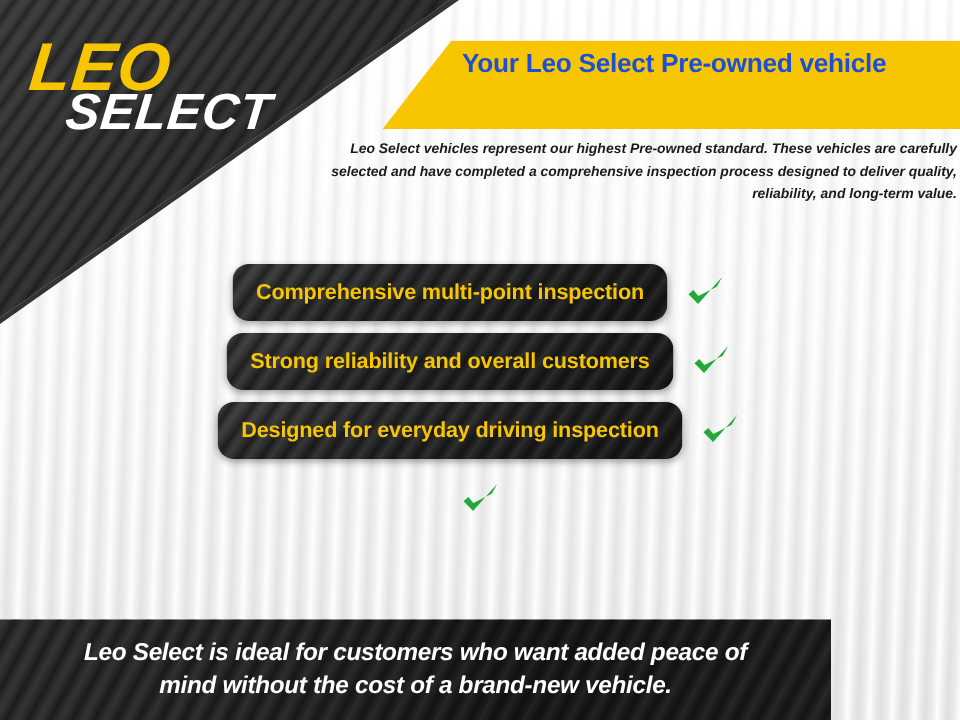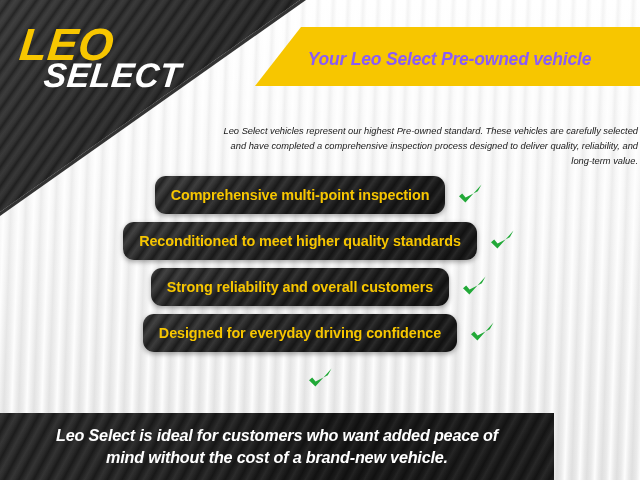--- a/index.html
+++ b/index.html
@@ -76,40 +76,37 @@
     clip-path: polygon(46px 0, 385px 0, 385px 59px, 0 59px);
   }
   .headline-text {
     position: absolute;
     left: 262px;
     top: 31px;
     width: 375px;
     text-align: center;
     font-size: 17.5px;
     font-weight: 800;
-    font-style: italic;
     line-height: 1.32;
-    color: #8b5cf6;
+    color: #1d4ed8;
     letter-spacing: -0.2px;
-    margin-top: 17px;
   }
 
   
   .intro-text {
     position: absolute;
     left: 218px;
     top: 92px;
     width: 420px;
     text-align: right;
     font-size: 9.3px;
-    font-weight: 400;
+    font-weight: 700;
     font-style: italic;
     line-height: 1.62;
     color: #1a1a1a;
-    margin-top: 32px;
   }
 
   
   .features {
     position: absolute;
     left: 0;
     top: 172px;
     width: 640px;
   }
   .feature-row {
@@ -249,41 +246,31 @@
           <div class="pill">Comprehensive multi-point inspection</div>
           <span class="check">
             <svg viewBox="0 0 30 30" width="30" height="30" aria-hidden="true">
               <path d="M4 16.2 L10.4 22.6 L26.5 4.5 L22.8 11.2 L10.6 17.4 L7.2 13.4 Z" fill="#22a938"></path>
             </svg>
           </span>
         </div>
       </div>
       <div class="feature-row">
         <div class="feature-inner">
-          <div class="pill">Reconditioned to meet higher quality standards</div>
-          <span class="check">
-            <svg viewBox="0 0 30 30" width="30" height="30" aria-hidden="true">
-              <path d="M4 16.2 L10.4 22.6 L26.5 4.5 L22.8 11.2 L10.6 17.4 L7.2 13.4 Z" fill="#22a938"></path>
-            </svg>
-          </span>
-        </div>
-      </div>
-      <div class="feature-row">
-        <div class="feature-inner">
           <div class="pill">Strong reliability and overall customers</div>
           <span class="check">
             <svg viewBox="0 0 30 30" width="30" height="30" aria-hidden="true">
               <path d="M4 16.2 L10.4 22.6 L26.5 4.5 L22.8 11.2 L10.6 17.4 L7.2 13.4 Z" fill="#22a938"></path>
             </svg>
           </span>
         </div>
       </div>
       <div class="feature-row">
         <div class="feature-inner">
-          <div class="pill">Designed for everyday driving confidence</div>
+          <div class="pill">Designed for everyday driving inspection</div>
           <span class="check">
             <svg viewBox="0 0 30 30" width="30" height="30" aria-hidden="true">
               <path d="M4 16.2 L10.4 22.6 L26.5 4.5 L22.8 11.2 L10.6 17.4 L7.2 13.4 Z" fill="#22a938"></path>
             </svg>
           </span>
         </div>
       </div>
       <div class="feature-row">
         <div class="feature-inner">
           <span class="check">

